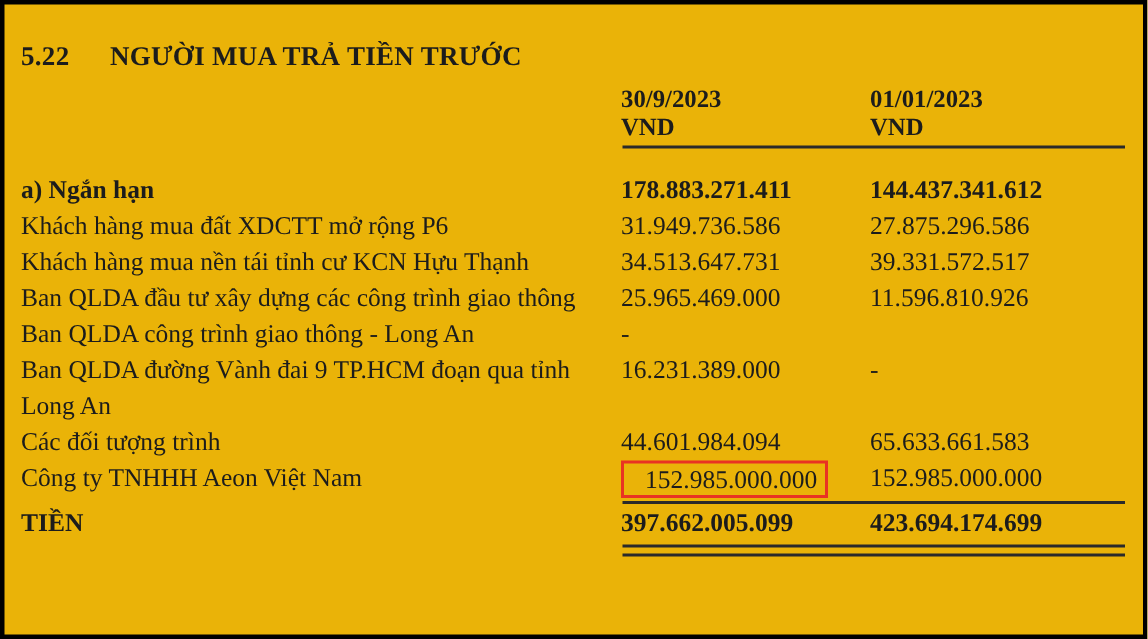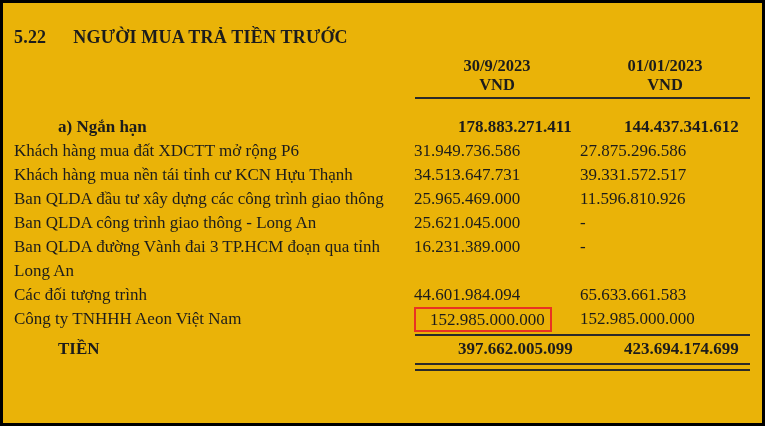--- a/index.html
+++ b/index.html
@@ -20,32 +20,32 @@
     font-size:18px;
     font-weight:bold;
     letter-spacing:0.2px;
     margin-top:3px;
   }
   .grid {
     display:grid;
     grid-template-columns:400px 166px 170px;
   }
   .hdr { margin-top:8px; line-height:19px; font-size:16.5px; font-weight:bold; }
-  .hdr .cell { text-align:center; }
+  .hdr .cell { text-align:left; }
   .rule-header {
     margin-left:401px;
     width:335px;
     border-top:2px solid #2a2a2a;
     margin-top:3px;
     margin-bottom:16px;
   }
   .rows { font-size:17px; line-height:24px; }
   .row .cell.num { text-align:left; }
   .row .cell.label { padding-right:10px; }
-  .row.bold { font-weight:bold;margin-left:44px; }
+  .row.bold { font-weight:bold; }
   .rule-single {
     margin-left:401px; width:335px;
     border-top:2px solid #2a2a2a;
     margin-top:2px;
   }
   .rule-double {
     margin-left:401px; width:335px;
     height:4px;
     border-top:2px solid #2a2a2a;
     border-bottom:2px solid #2a2a2a;
@@ -105,26 +105,25 @@
     </div>
 
     <div class="grid row">
       <div class="cell label">Ban QLDA đầu tư xây dựng các công trình giao thông</div>
       <div class="cell num">25.965.469.000</div>
       <div class="cell num">11.596.810.926</div>
     </div>
 
     <div class="grid row">
       <div class="cell label">Ban QLDA công trình giao thông - Long An</div>
-      <div class="cell num">25.621.045.000</div>
       <div class="cell num">-</div>
     </div>
 
     <div class="grid row">
-      <div class="cell label">Ban QLDA đường Vành đai 3 TP.HCM đoạn qua tỉnh Long An</div>
+      <div class="cell label">Ban QLDA đường Vành đai 9 TP.HCM đoạn qua tỉnh Long An</div>
       <div class="cell num">16.231.389.000</div>
       <div class="cell num">-</div>
     </div>
 
     <div class="grid row">
       <div class="cell label">Các đối tượng trình</div>
       <div class="cell num">44.601.984.094</div>
       <div class="cell num">65.633.661.583</div>
     </div>
 

